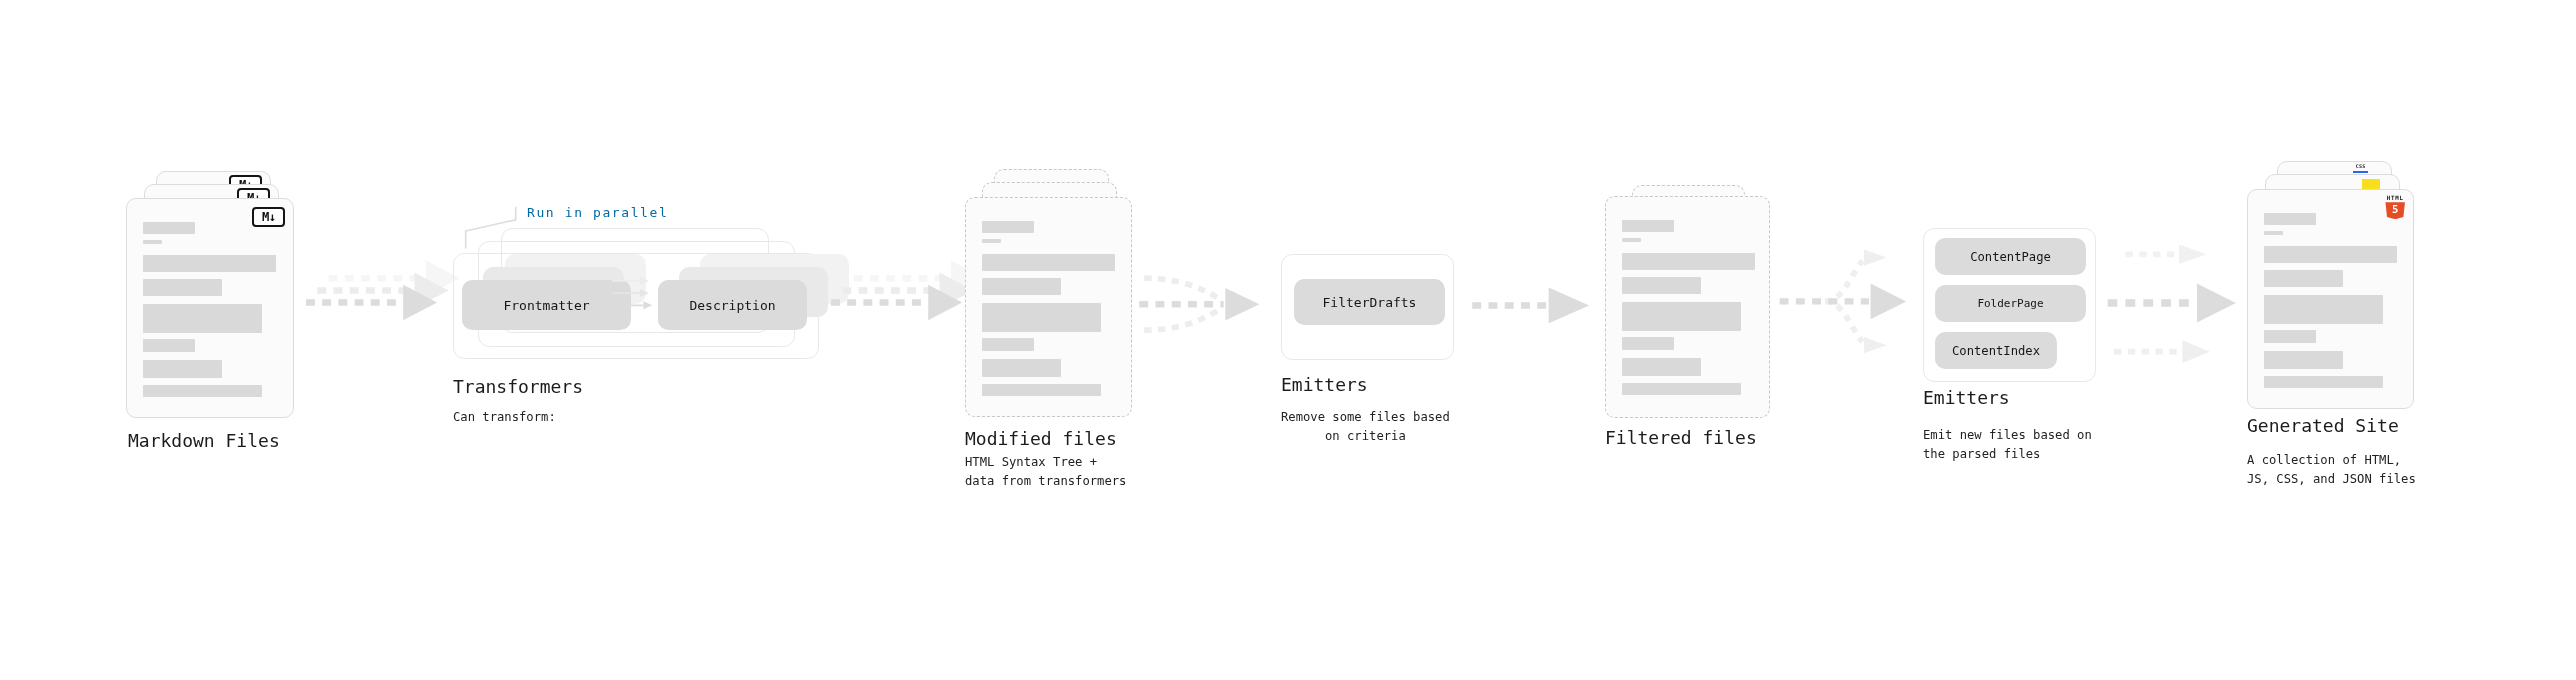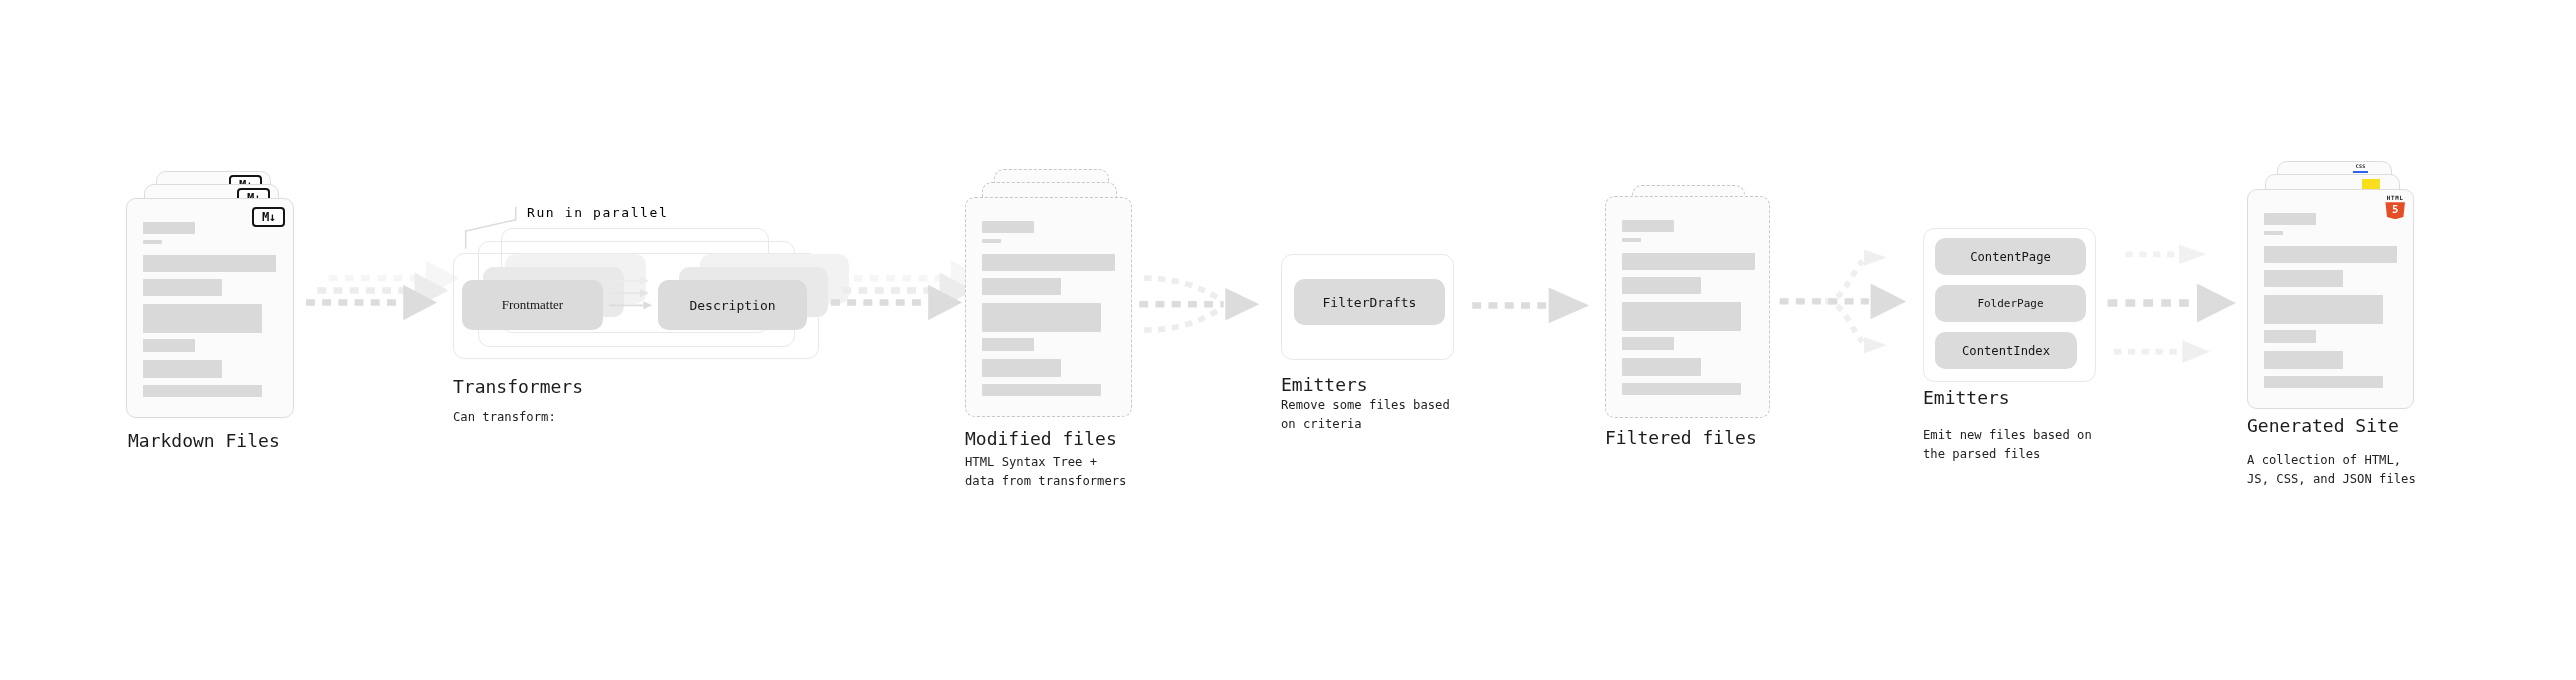--- a/index.html
+++ b/index.html
@@ -67,21 +67,21 @@
   .node-chip.ghost1 { background:#e9e9e9; }
   .node-chip.ghost2 { background:#f2f2f2; }
 
   
   .stage-heading { position:absolute; font-size:18px; color:#1c1c1c; white-space:nowrap; }
   .stage-desc { position:absolute; font-size:12.2px; line-height:1.55; color:#222; white-space:pre-line; }
   .desc-title { font-size:12.2px; color:#222; margin-bottom:4.1px; }
   .bullet-list { list-style:none; }
   .bullet-list li { font-size:12.2px; line-height:21px; color:#222; padding-left:10.6px; white-space:nowrap; }
   .bullet-list li::before { content:"• "; }
-  .note-label { position:absolute; font-size:13px; letter-spacing:1.6px; color:#000000; white-space:nowrap; }
+  .note-label { position:absolute; font-size:13px; letter-spacing:1.6px; color:#0369a1; white-space:nowrap; }
 
   svg { position:absolute; overflow:visible; }
 </style>
 </head>
 <body>
 
 <div class="canvas">
 
   <div>
     <div class="file-card" style="left:156px; top:171px; width:115px; height:49px;">
@@ -126,21 +126,21 @@
     <div class="outline-box" style="left:478px; top:241px; width:317px; height:106px;"></div>
     <div class="outline-box" style="left:453px; top:253px; width:366px; height:106px;"></div>
 
     <svg style="left:459px; top:202px;" width="65" height="50" viewBox="0 0 80 62">
       <polyline points="70,6 70,22 8,36 8,58" fill="none" stroke="#dcdcdc" stroke-width="2"></polyline>
     </svg>
     <div class="note-label" style="left:527px; top:205px;">Run in parallel</div>
 
     <div class="node-chip ghost2" style="left:505px; top:254px; width:141px; height:50px;"></div>
     <div class="node-chip ghost1" style="left:483px; top:267px; width:141px; height:50px;"></div>
-    <div class="node-chip" style="left:462px; top:280px; width:141px; height:50px;font-family:Liberation Serif, serif;">Frontmatter</div>
+    <div class="node-chip" style="left:462px; top:280px; width:169px; height:50px;">Frontmatter</div>
 
     <svg style="left:609px; top:275px;" width="49" height="37" viewBox="0 0 60 45">
       <line x1="4" y1="7" x2="38" y2="7" stroke="#ececec" stroke-width="2"></line>
       <polygon points="38,2 49,7 38,12" fill="#ececec"></polygon>
       <line x1="4" y1="22" x2="38" y2="22" stroke="#e5e5e5" stroke-width="2"></line>
       <polygon points="38,17 49,22 38,27" fill="#e5e5e5"></polygon>
       <line x1="0" y1="37" x2="42" y2="37" stroke="#dcdcdc" stroke-width="2"></line>
       <polygon points="42,32 53,37 42,42" fill="#dcdcdc"></polygon>
     </svg>
 
@@ -193,21 +193,21 @@
     <path d="M 10 74 C 55 74 80 62 104 48" fill="none" stroke="#ededed" stroke-width="7" stroke-dasharray="9 8"></path>
     <line x1="4" y1="42" x2="108" y2="42" stroke="#dcdcdc" stroke-width="8" stroke-dasharray="11 9"></line>
     <polygon points="110,22 152,42 110,62" fill="#dcdcdc"></polygon>
   </svg>
 
   <div>
     <div class="outline-box" style="left:1281px; top:254px; width:173px; height:106px;"></div>
     <div class="node-chip" style="left:1294px; top:279px; width:151px; height:46px;">FilterDrafts</div>
   </div>
   <div class="stage-heading" style="left:1281px; top:374px;">Emitters</div>
-  <div class="stage-desc" style="left:1281px; top:396px;">Remove some files based
+  <div class="stage-desc" style="left:1281px; top:408px;text-align:center;">Remove some files based
 on criteria</div>
 
   <svg style="left:1469px; top:284px;" width="130" height="46" viewBox="0 0 160 56">
     <line x1="4" y1="26" x2="96" y2="26" stroke="#dcdcdc" stroke-width="8" stroke-dasharray="11 9"></line>
     <polygon points="98,4 148,26 98,48" fill="#dcdcdc"></polygon>
   </svg>
 
   <div>
     <div class="file-card dashed" style="left:1632px; top:185px; width:113px; height:49px;"></div>
     <div class="file-card dashed" style="left:1605px; top:196px; width:165px; height:222px;">
@@ -231,21 +231,21 @@
     <path d="M 58 78 C 80 78 88 108 104 128" fill="none" stroke="#efefef" stroke-width="7" stroke-dasharray="8 8"></path>
     <polygon points="106,122 134,132 106,142" fill="#efefef"></polygon>
     <line x1="2" y1="78" x2="112" y2="78" stroke="#dcdcdc" stroke-width="8" stroke-dasharray="11 9"></line>
     <polygon points="114,56 158,78 114,100" fill="#dcdcdc"></polygon>
   </svg>
 
   <div>
     <div class="outline-box" style="left:1923px; top:228px; width:173px; height:154px;"></div>
     <div class="node-chip" style="left:1935px; top:238px; width:151px; height:37px; font-size:12.2px;">ContentPage</div>
     <div class="node-chip" style="left:1935px; top:285px; width:151px; height:37px; font-size:11px;">FolderPage</div>
-    <div class="node-chip" style="left:1935px; top:332px; width:142px; height:37px; font-size:12.2px;">ContentIndex</div>
+    <div class="node-chip" style="left:1935px; top:332px; width:122px; height:37px; font-size:12.2px;">ContentIndex</div>
   </div>
   <div class="stage-heading" style="left:1923px; top:387px;">Emitters</div>
   <div class="stage-desc" style="left:1923px; top:426px;">Emit new files based on
 the parsed files</div>
 
   <svg style="left:2106px; top:238px;" width="138" height="130" viewBox="0 0 170 160">
     <line x1="24" y1="20" x2="88" y2="20" stroke="#f1f1f1" stroke-width="7" stroke-dasharray="9 8"></line>
     <polygon points="90,8 124,20 90,32" fill="#f1f1f1"></polygon>
     <line x1="2" y1="80" x2="110" y2="80" stroke="#dcdcdc" stroke-width="9" stroke-dasharray="12 10"></line>
     <polygon points="112,56 160,80 112,104" fill="#dcdcdc"></polygon>

